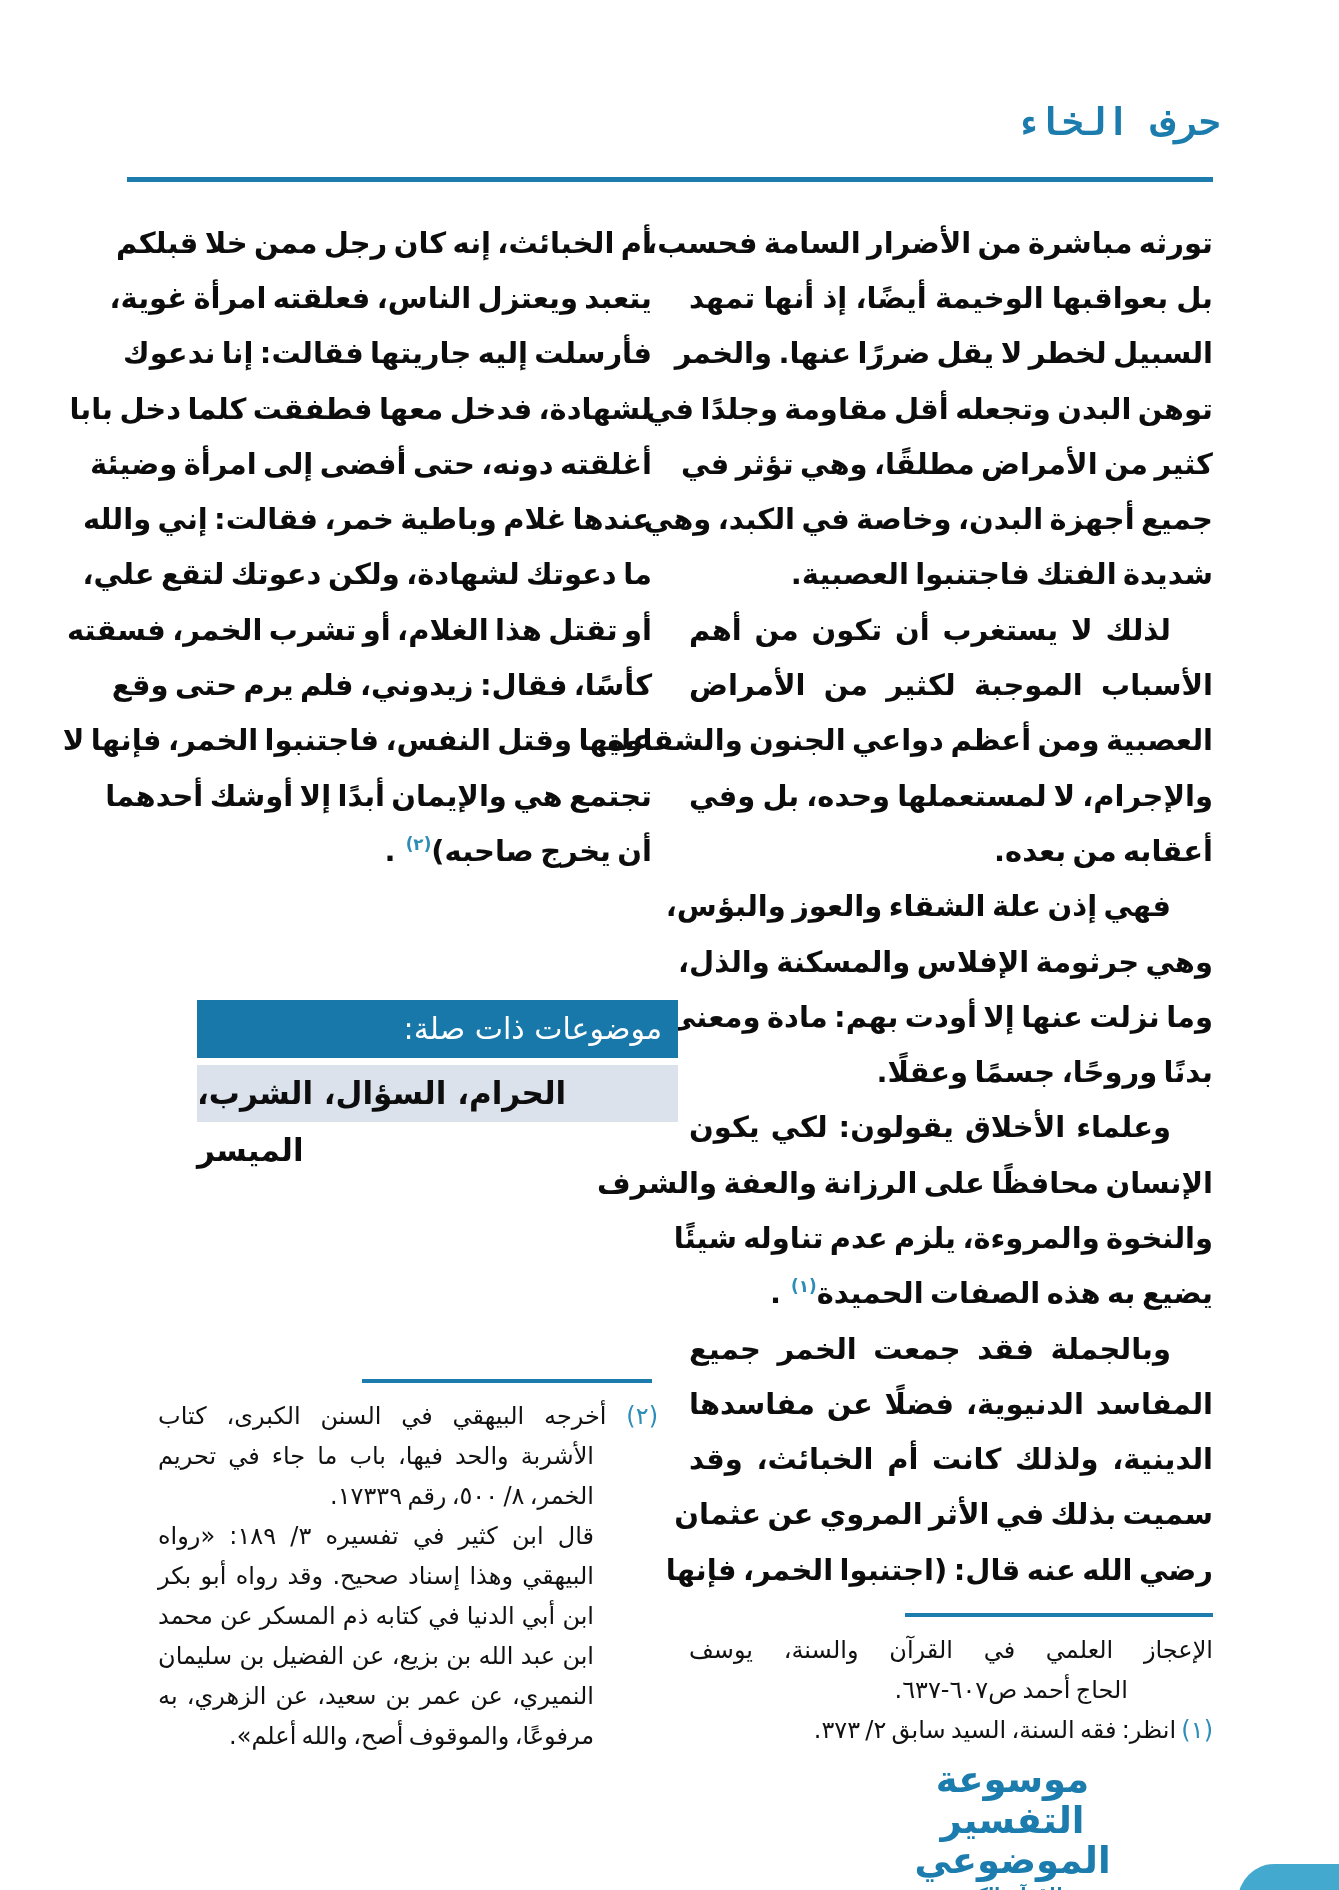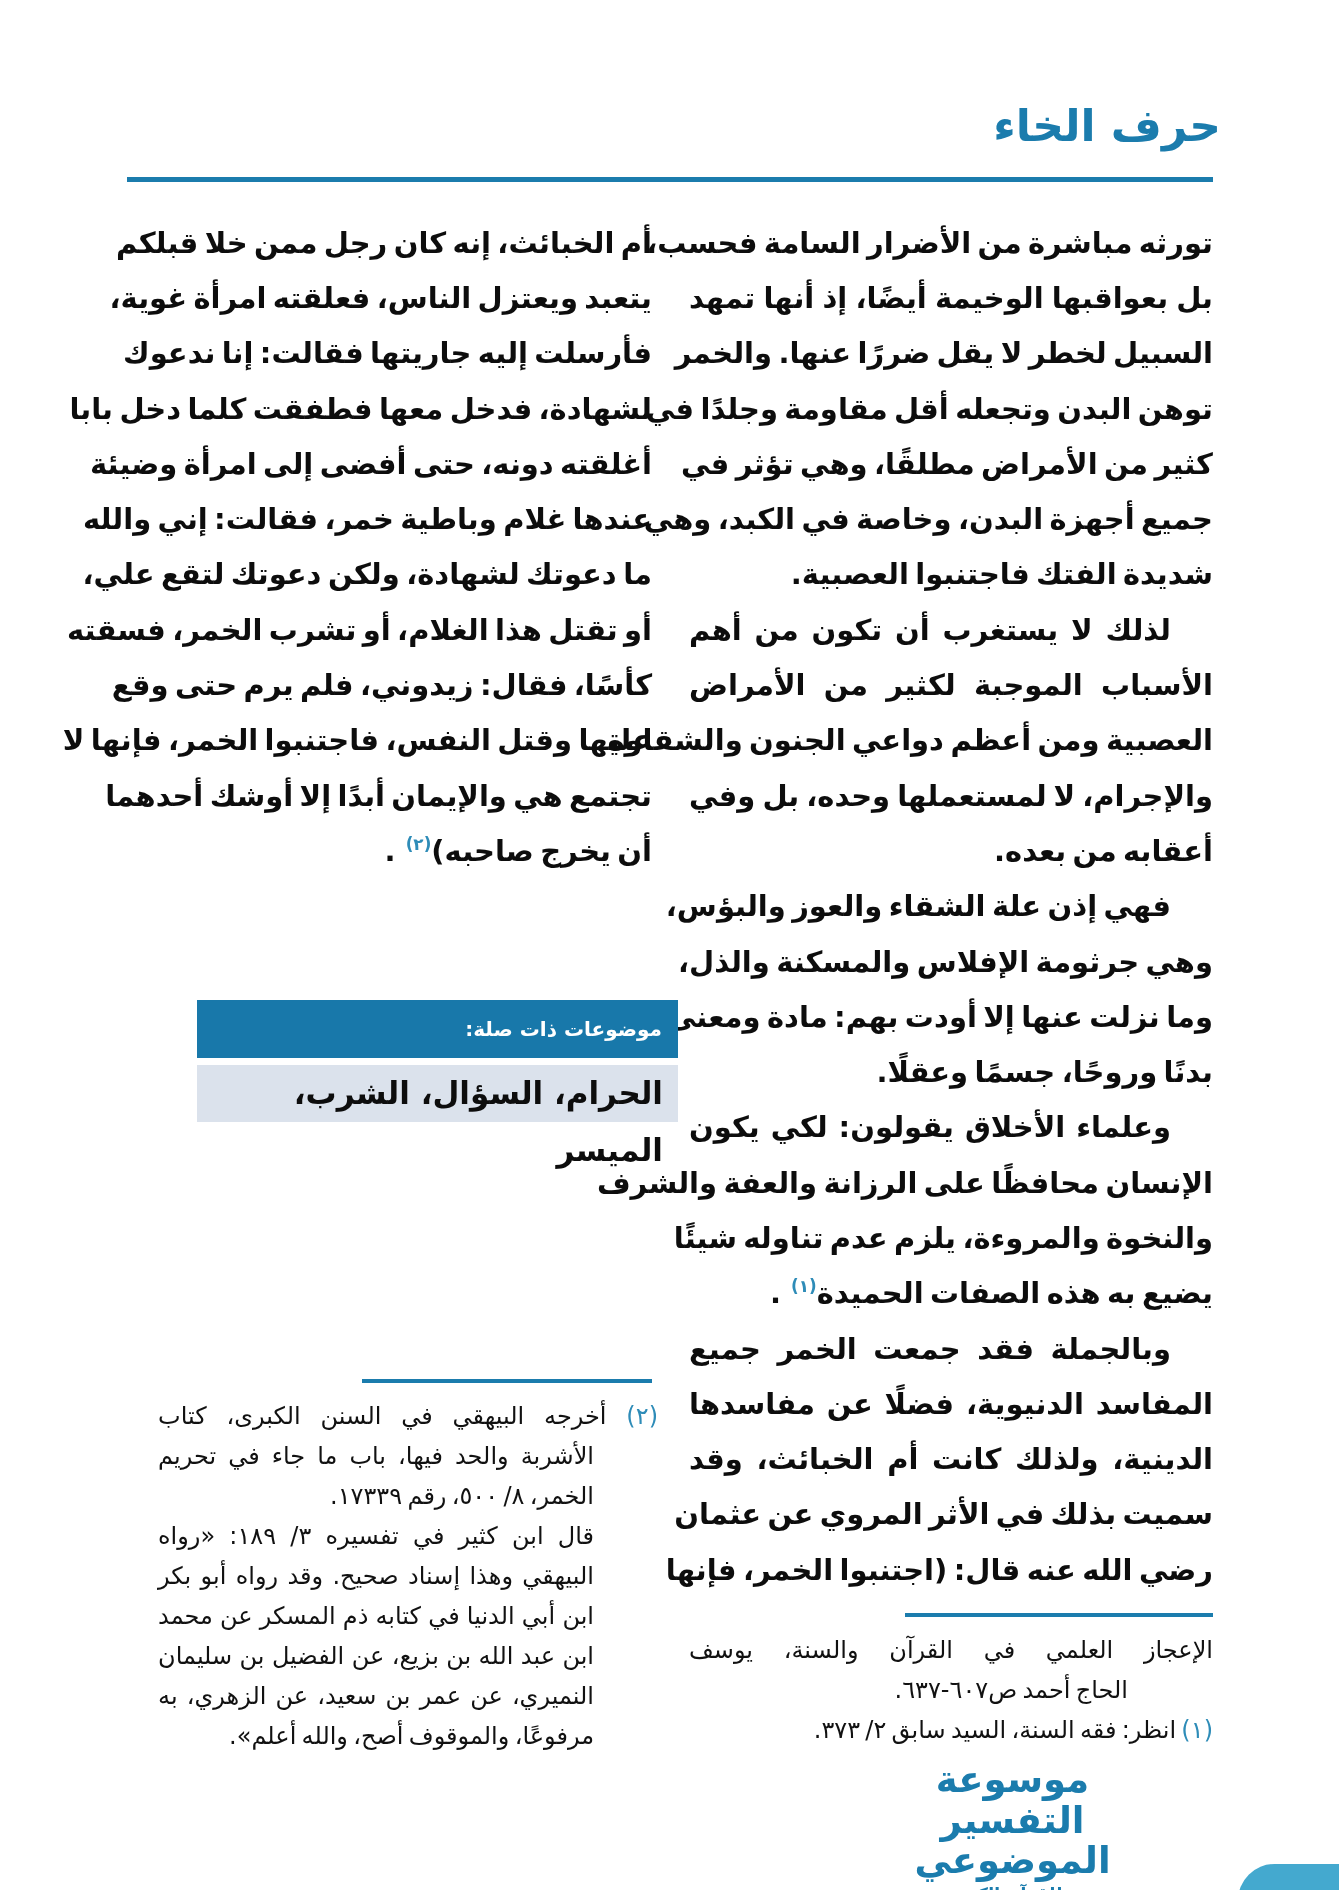--- a/index.html
+++ b/index.html
@@ -14,22 +14,23 @@
     position:relative;
     width:1339px;height:1890px;
     background:#ffffff;
     overflow:hidden;
     font-family:"DejaVu Sans", sans-serif;
     direction:rtl;
   }
   
   .chapter-title{
     position:absolute;top:100px;right:118px;
-    font-size:44px;font-weight:700;color:var(--accent);
+    font-size:38px;font-weight:700;color:var(--accent);
     letter-spacing:-1px;
+    font-family:Liberation Mono, monospace;
   }
   .header-rule{
     position:absolute;top:177px;left:127px;width:1086px;height:5px;
     background:var(--accent);
   }
   
   .col{position:absolute;top:215px;}
   .col-right{right:126px;width:524px;}
   .col-left{left:158px;width:494px;}
   .line{
@@ -50,27 +51,27 @@
   .fnblock .line{
     height:40px;font-size:24px;font-weight:400;color:#111;
   }
   .fnblock-left{top:1396px;left:158px;width:500px;}
   .fnblock-right{top:1630px;right:126px;width:524px;}
   .fn-num{color:var(--marker);font-weight:400;}
   
   .topics{position:absolute;top:1000px;left:197px;width:481px;}
   .topics-header{
     height:58px;line-height:58px;background:var(--topics-header);
-    color:#ffffff;font-size:20px;font-weight:700;
+    color:#ffffff;font-size:30px;font-weight:400;
     text-align:right;padding-right:16px;box-sizing:border-box;
   }
   .topics-body{
     margin-top:7px;height:57px;line-height:57px;background:var(--topics-body);
     color:#0d0d0d;font-size:31px;font-weight:700;
-    text-align:right;padding-right:15px;box-sizing:border-box;
+    text-align:left;padding-right:15px;box-sizing:border-box;
   }
   
   .logo{
     position:absolute;top:1760px;left:845px;width:320px;
     text-align:center;color:var(--accent);
   }
   .logo-title{font-size:37px;font-weight:700;line-height:1.1;margin-left:15px;}
   .logo-subtitle{font-size:17px;font-weight:700;margin-top:2px;}
   .page-tab{
     position:absolute;top:1864px;right:0;width:101px;height:73px;

